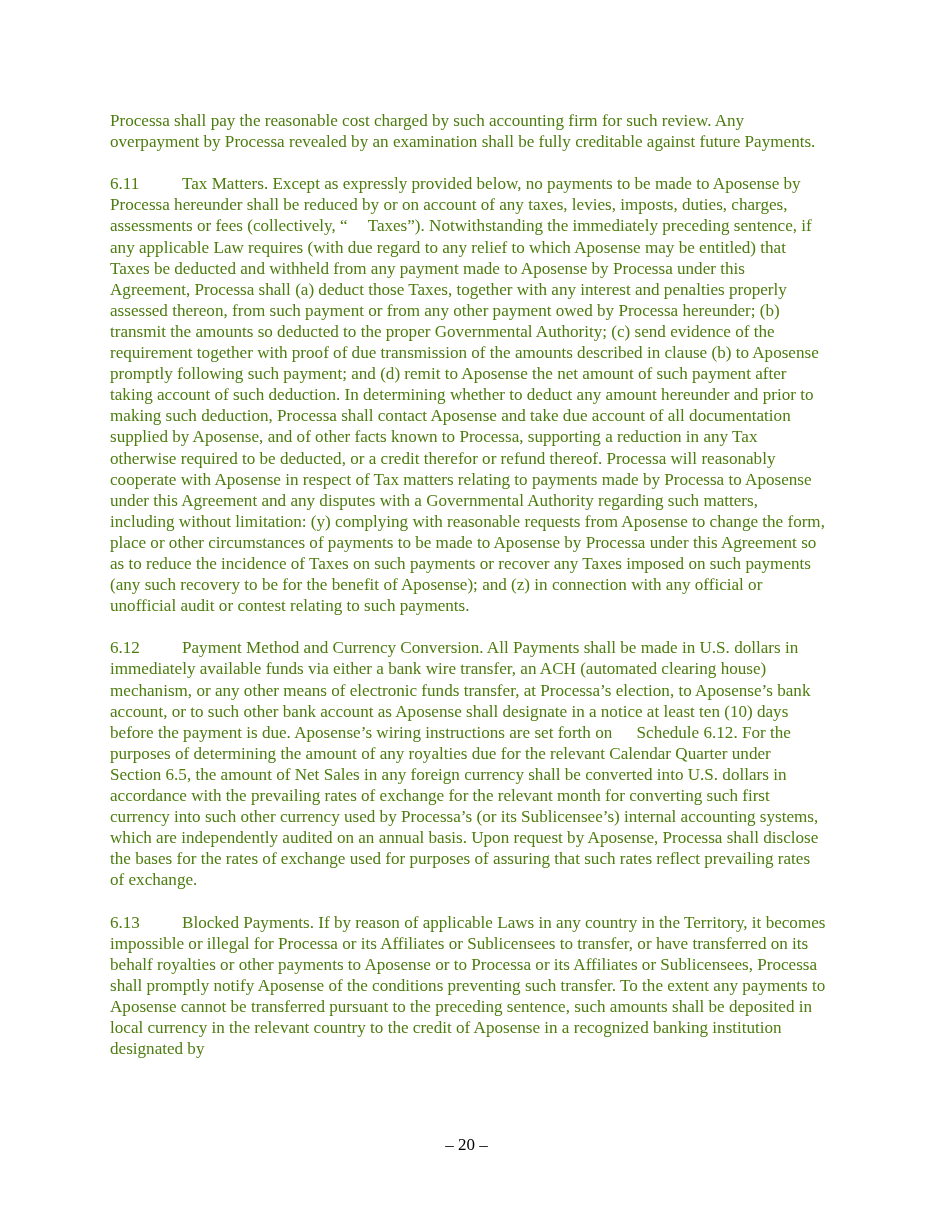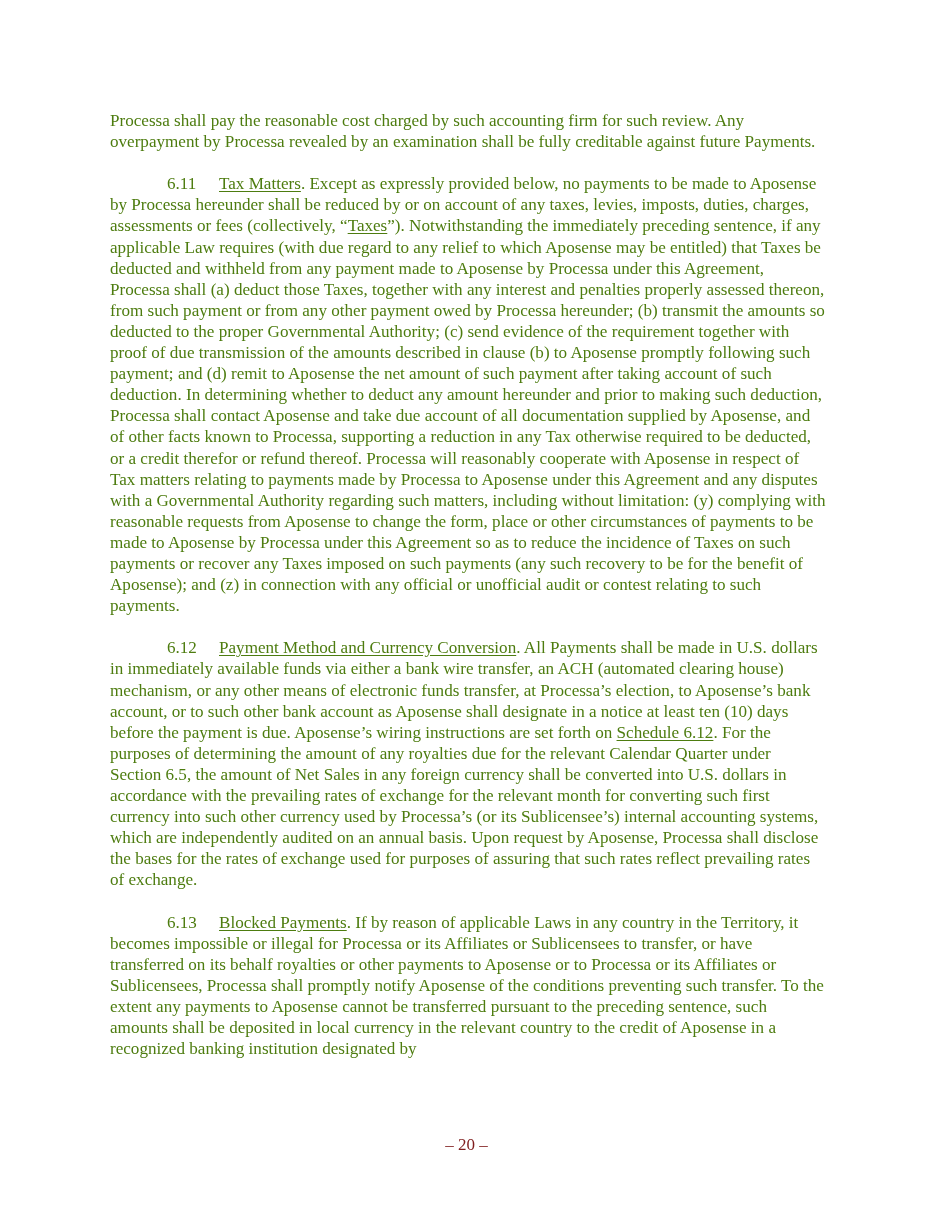--- a/index.html
+++ b/index.html
@@ -22,36 +22,35 @@
       font-size: 17.1px;
       line-height: 21.1px;
       color: #4d7c0f;
     }
     .para {
       margin: 0 0 21.1px 0;
       text-align: left;
     }
     .section-num {
       display: inline-block;
-      margin-left: 57px;
       width: 52px;
     }
     .u {
-      text-decoration: underline;
       text-underline-offset: 2px;
+      margin-left: 20px;
     }
     .footer {
       position: absolute;
       top: 1135px;
       left: 0;
       width: 933px;
       text-align: center;
       font-family: "Liberation Serif", "DejaVu Serif", serif;
       font-size: 17px;
-      color: #7f1d1d;
+      color: #000000;
     }
   </style>
 </head>
 <body>
 
 <div class="page">
 
   <p class="para">
     <span>Processa shall pay the reasonable cost charged by such accounting firm for such review.  Any overpayment by Processa revealed by an examination shall be fully creditable against future Payments.</span>
   </p>

